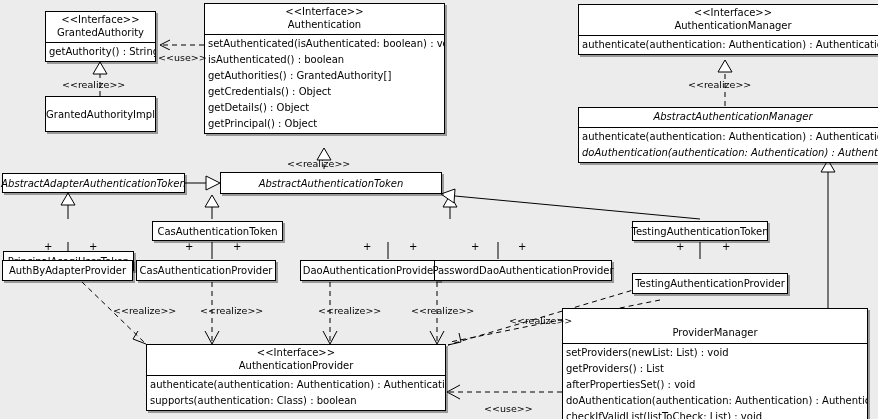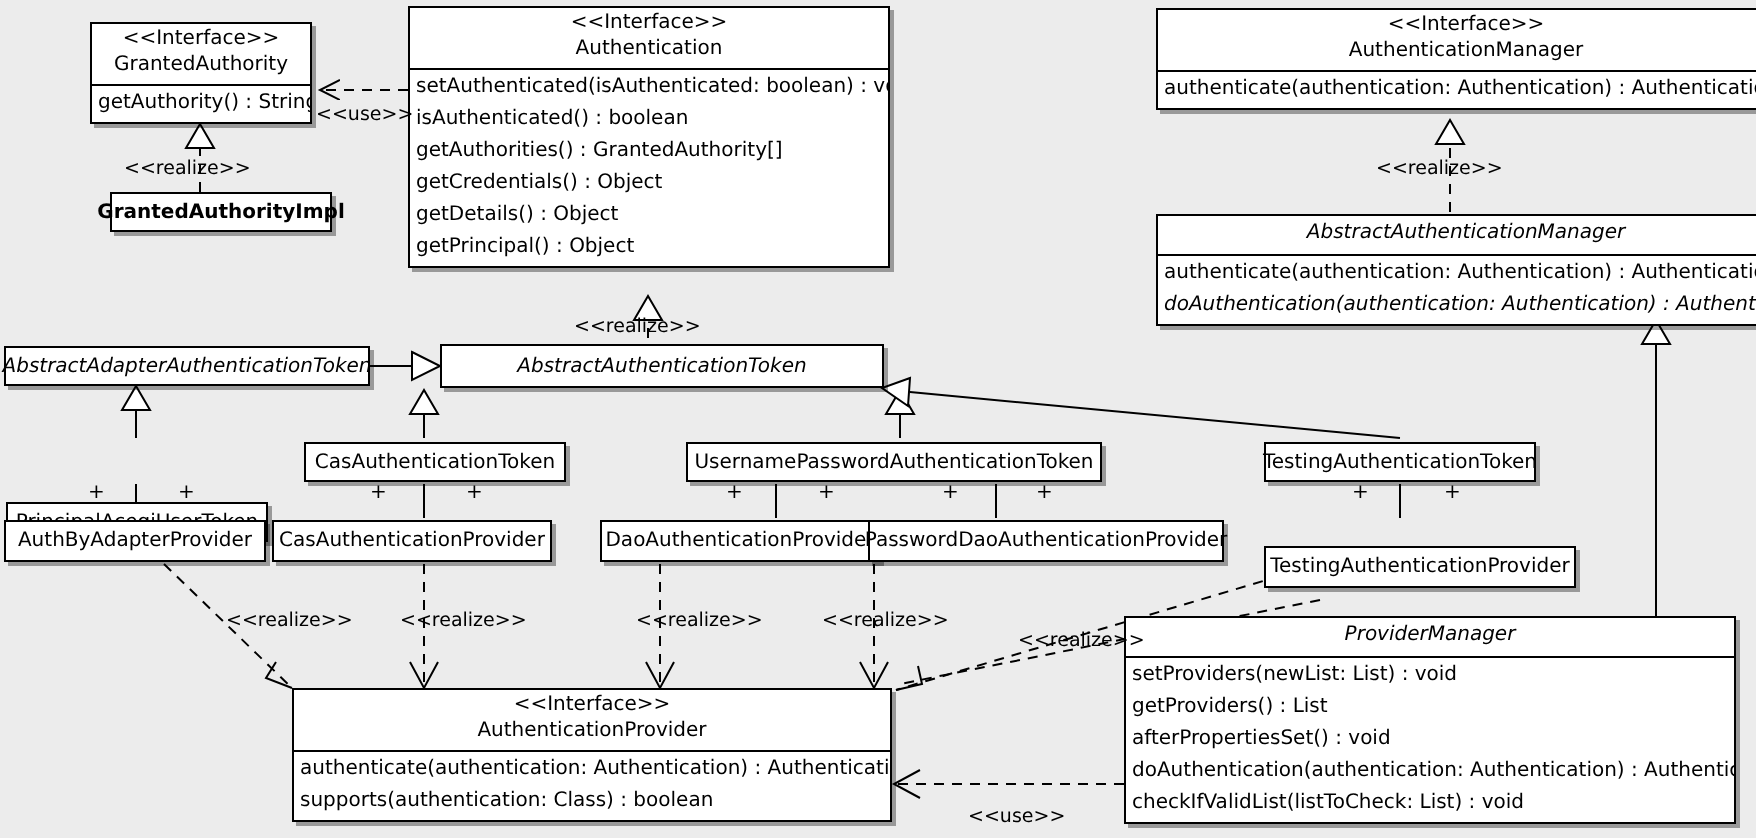--- a/index.html
+++ b/index.html
@@ -160,21 +160,21 @@
   <div class="uml" style="left:45px;top:11px;width:111px;">
     <div class="hdr">
       <span class="stereo">&lt;&lt;Interface&gt;&gt;</span>
       <span class="cname">GrantedAuthority</span>
     </div>
     <div class="compartment">
       <div class="m">getAuthority() : String</div>
     </div>
   </div>
 
-  <div class="uml simple" style="left:55px;top:96px;width:111px;height:20px;font-weight:bold;">
+  <div class="uml simple" style="left:45px;top:96px;width:111px;height:36px;">
     <span class="cname">GrantedAuthorityImpl</span>
   </div>
 
   <div class="uml" style="left:204px;top:3px;width:241px;">
     <div class="hdr">
       <span class="stereo">&lt;&lt;Interface&gt;&gt;</span>
       <span class="cname">Authentication</span>
     </div>
     <div class="compartment">
       <div class="m">setAuthenticated(isAuthenticated: boolean) : void</div>
@@ -215,23 +215,20 @@
   </div>
 
   <div class="uml simple" style="left:3px;top:221px;width:131px;height:20px;margin-top:30px;">
     <span class="cname">PrincipalAcegiUserToken</span>
   </div>
 
   <div class="uml simple" style="left:152px;top:221px;width:131px;height:20px;">
     <span class="cname">CasAuthenticationToken</span>
   </div>
 
-  <div class="uml simple" style="left:343px;top:221px;width:208px;height:20px;">
-    <span class="cname">UsernamePasswordAuthenticationToken</span>
-  </div>
 
   <div class="uml simple" style="left:632px;top:221px;width:136px;height:20px;">
     <span class="cname">TestingAuthenticationToken</span>
   </div>
 
   <span class="plus" style="left:44px;top:241px;">+</span>
   <span class="plus" style="left:89px;top:241px;">+</span>
   <span class="plus" style="left:185px;top:241px;">+</span>
   <span class="plus" style="left:233px;top:241px;">+</span>
   <span class="plus" style="left:363px;top:241px;">+</span>
@@ -266,21 +263,21 @@
       <span class="stereo">&lt;&lt;Interface&gt;&gt;</span>
       <span class="cname">AuthenticationProvider</span>
     </div>
     <div class="compartment">
       <div class="m">authenticate(authentication: Authentication) : Authentication</div>
       <div class="m">supports(authentication: Class) : boolean</div>
     </div>
   </div>
 
   <div class="uml" style="left:562px;top:308px;width:306px;">
-    <div class="hdr" style="padding-top:3px;padding-bottom:3px;font-style:italic;">
+    <div class="hdr" style="padding-top:18px;padding-bottom:3px;">
       <span class="cname">ProviderManager</span>
     </div>
     <div class="compartment">
       <div class="m">setProviders(newList: List) : void</div>
       <div class="m">getProviders() : List</div>
       <div class="m">afterPropertiesSet() : void</div>
       <div class="m">doAuthentication(authentication: Authentication) : Authentication</div>
       <div class="m">checkIfValidList(listToCheck: List) : void</div>
     </div>
   </div>

